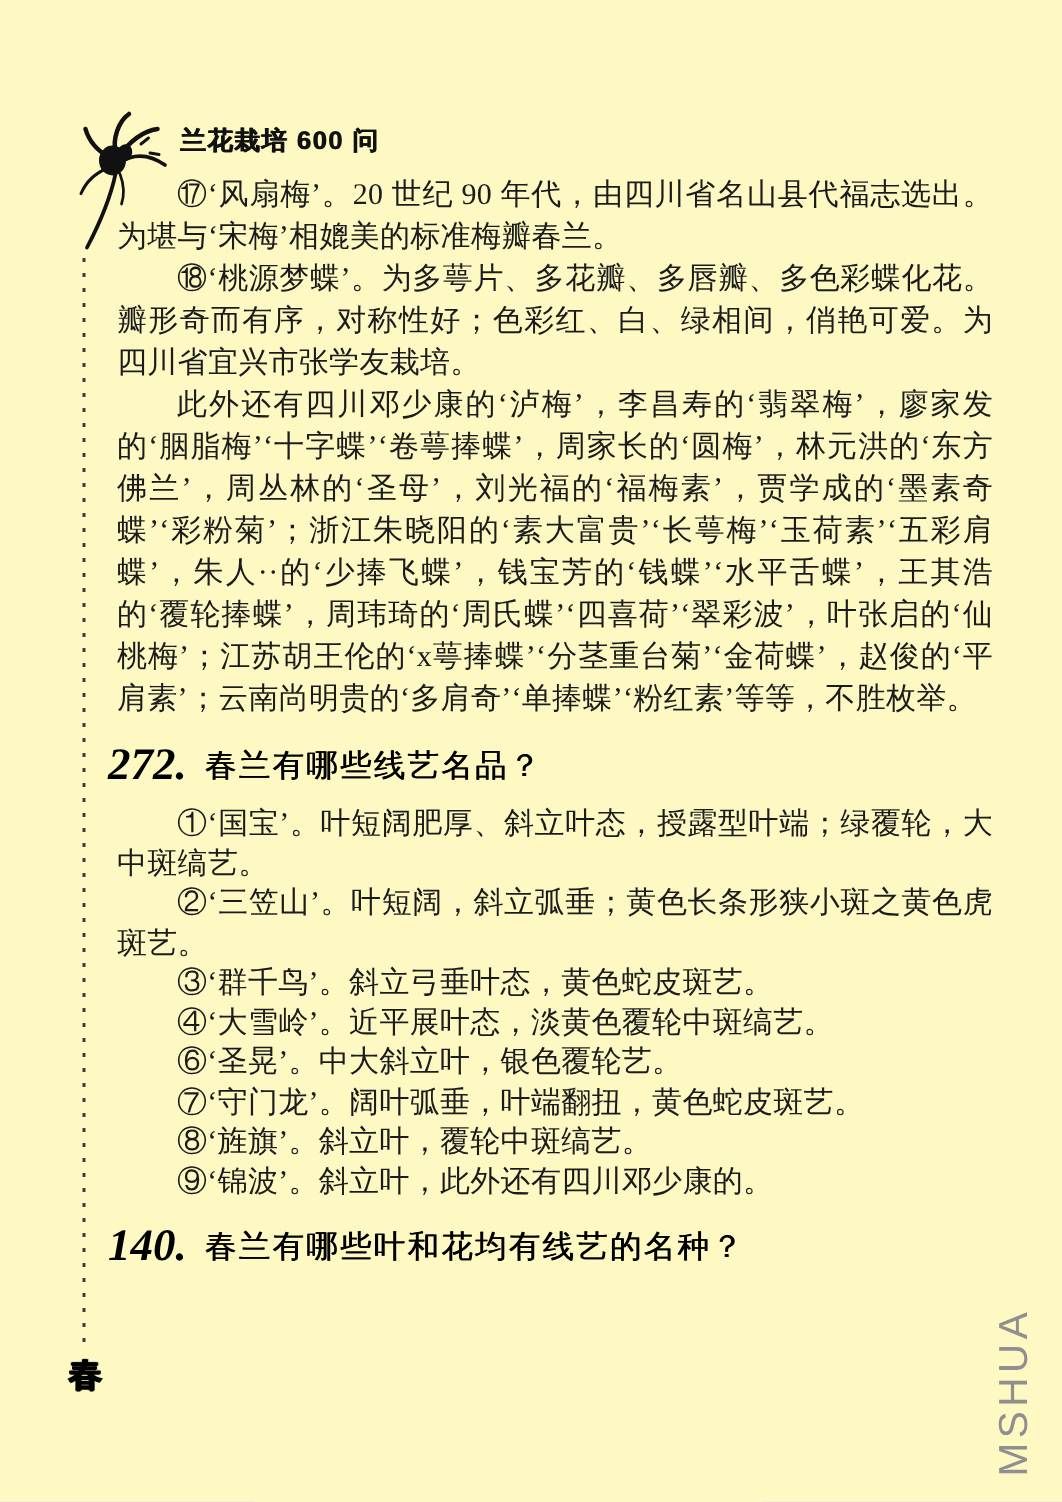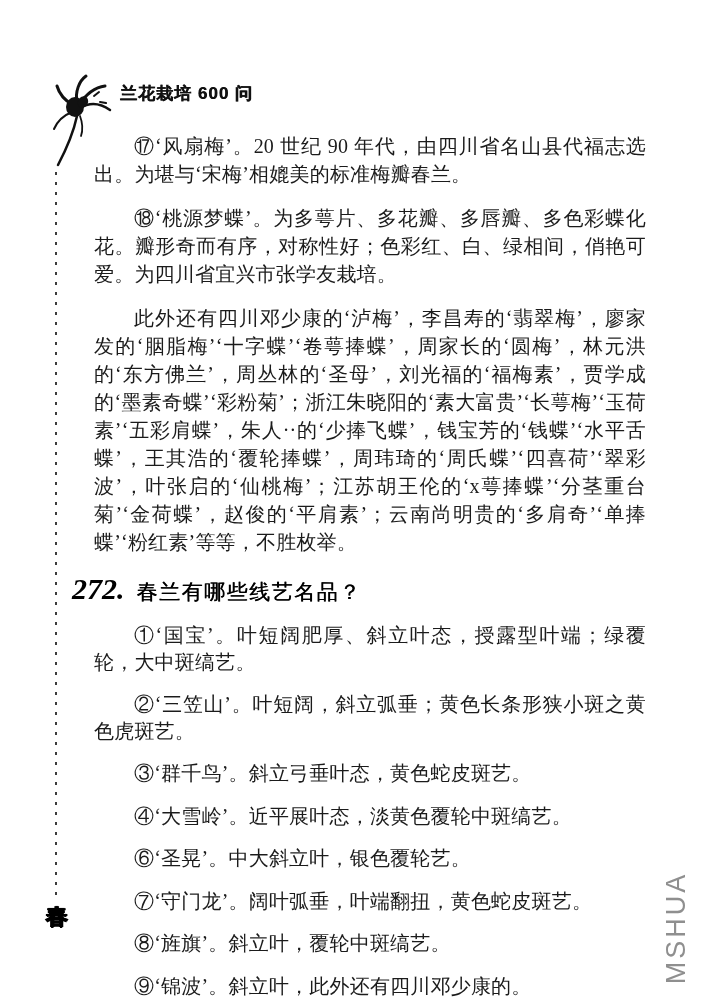--- a/index.html
+++ b/index.html
@@ -1,21 +1,21 @@
 <!DOCTYPE html>
 <html><head>
 <meta charset="utf-8">
 <style>
   html, body { margin: 0; padding: 0; background: #e8e8e8; }
   .page {
     position: relative;
     width: 708px;
     height: 1001px;
     margin: 0 auto;
-    background: #ffffff;
+    background: #fef9c3;
     overflow: hidden;
     font-family: "Liberation Serif", serif;
     color: #1b1b1b;
   }
 
   
   .logo {
     position: absolute;
     left: 50px;
     top: 72px;
@@ -67,34 +67,34 @@
   }
 
   
   .content {
     position: absolute;
     left: 78px;
     top: 116px;
     width: 584px;
   }
   .para {
-    margin: 16px;
+    margin: 0;
     text-indent: 2em;
     text-align: justify;
     font-size: 20px;
     line-height: 28px;
     letter-spacing: 0.2px;
   }
   .qa-items .para {
     line-height: 26.5px;
   }
 
   .qa-head {
     display: flex;
-    align-items: flex-end;
+    align-items: center;
     gap: 12px;
     margin: 13px 0 9px -6px;
   }
   .qa-num {
     font-family: "Liberation Serif", serif;
     font-style: italic;
     font-weight: bold;
     font-size: 30px;
     color: #000;
   }

